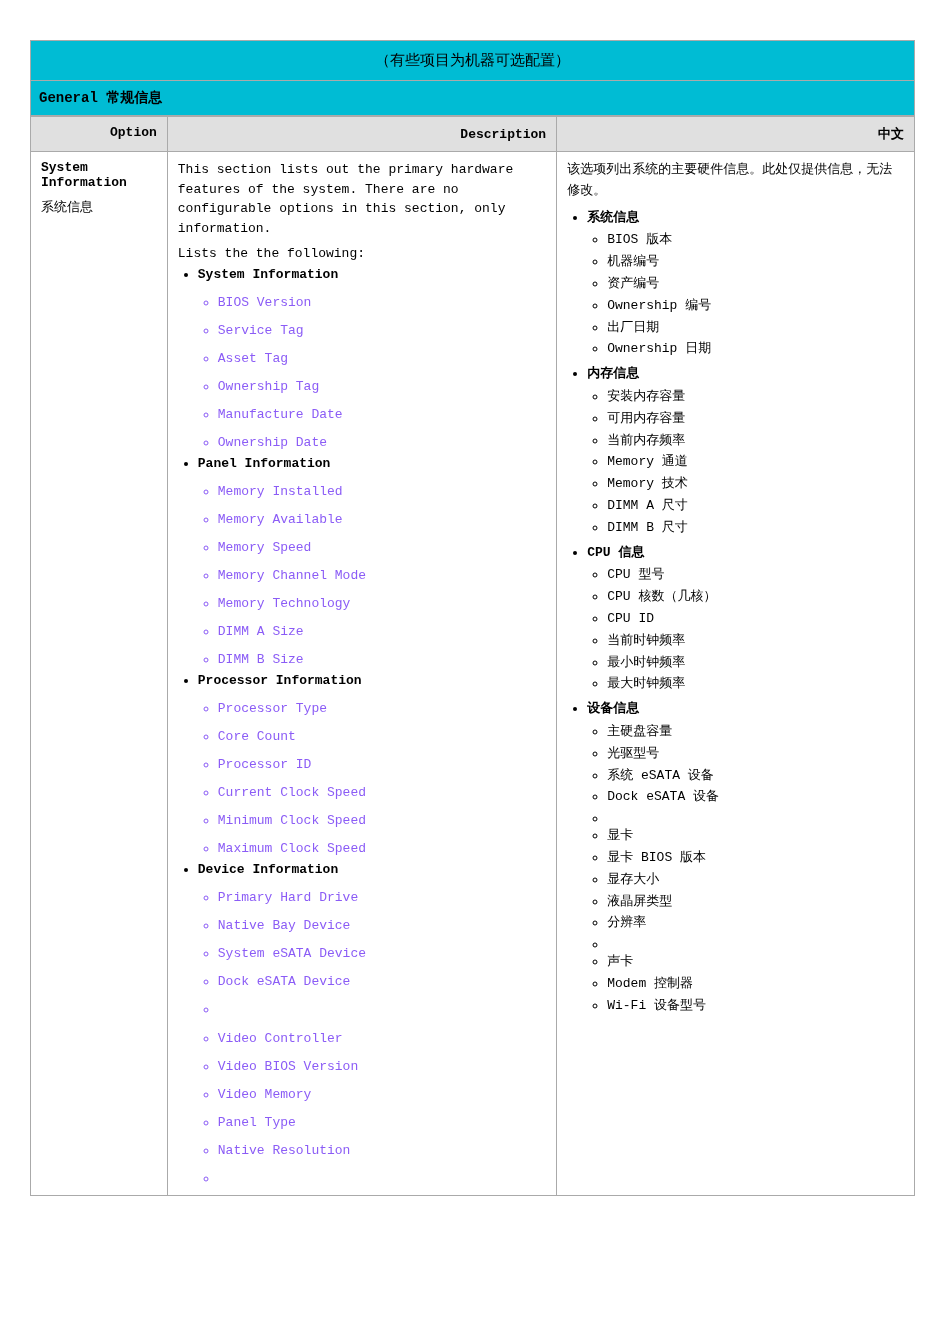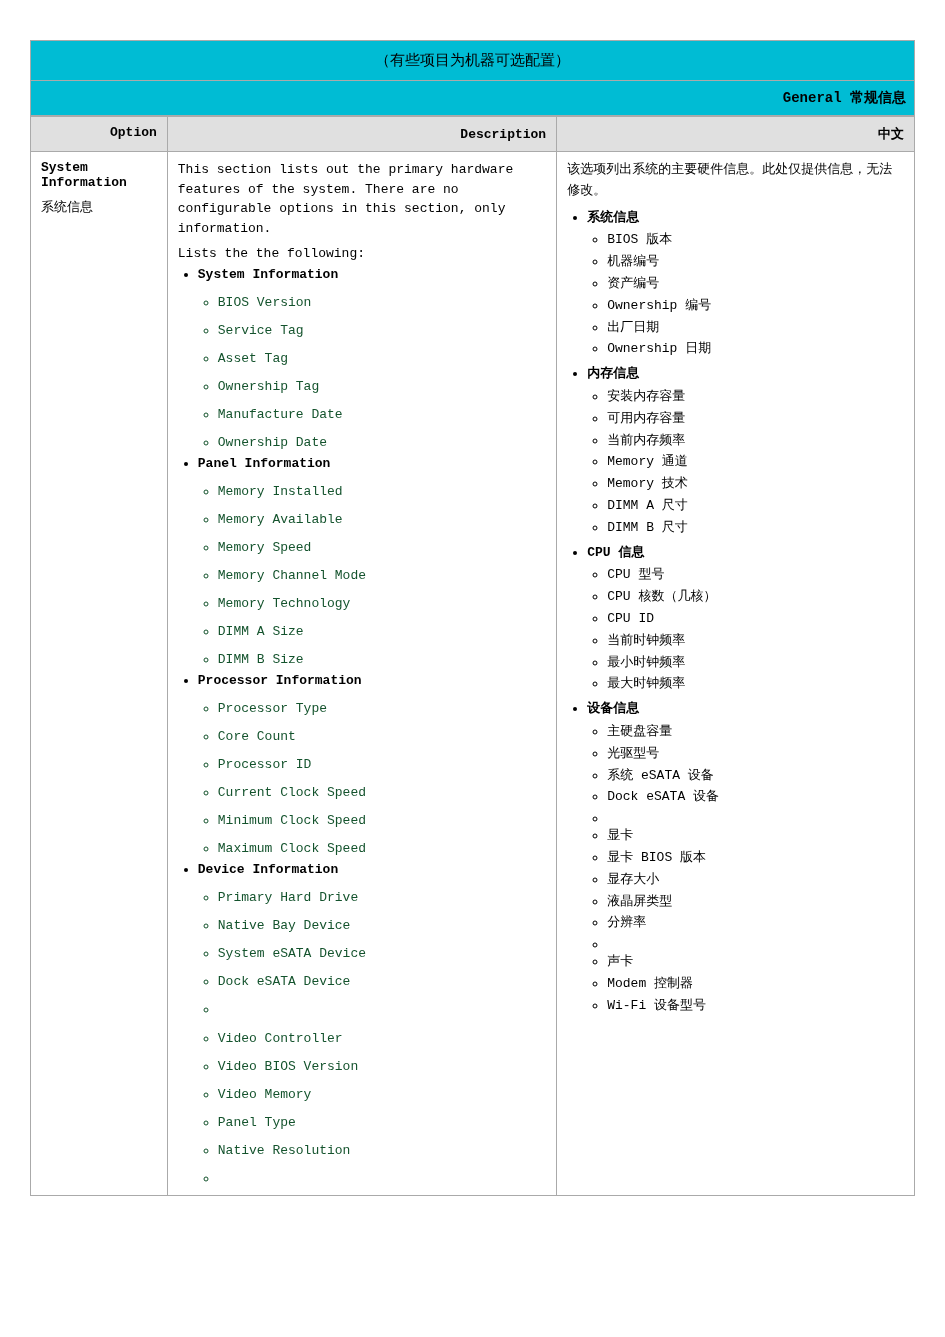--- a/index.html
+++ b/index.html
@@ -17,21 +17,21 @@
       background: #00bcd4;
       text-align: center;
       padding: 10px;
       font-weight: normal;
       font-size: 15px;
       border: 1px solid #aaa;
       color: #000;
     }
     .general-banner {
       background: #00bcd4;
-      text-align: right;
+      text-align: left;
       padding: 8px;
       font-weight: bold;
       font-size: 14px;
       border: 1px solid #aaa;
       border-top: none;
       color: #000;
     }
     .main-table {
       width: 100%;
       border-collapse: collapse;
@@ -79,21 +79,21 @@
       font-weight: bold;
       margin-top: 6px;
     }
     ul.sub-list {
       list-style: circle;
       padding-left: 20px;
       margin-top: 2px;
     }
     ul.sub-list > li {
       font-weight: normal;
-      color: #14532d;
+      color: #8b5cf6;
       margin-top: 13px;
     }
     .zh-section {
       line-height: 1.6;
     }
     .zh-section p {
       margin-bottom: 6px;
     }
     ul.zh-top {
       list-style: disc;

